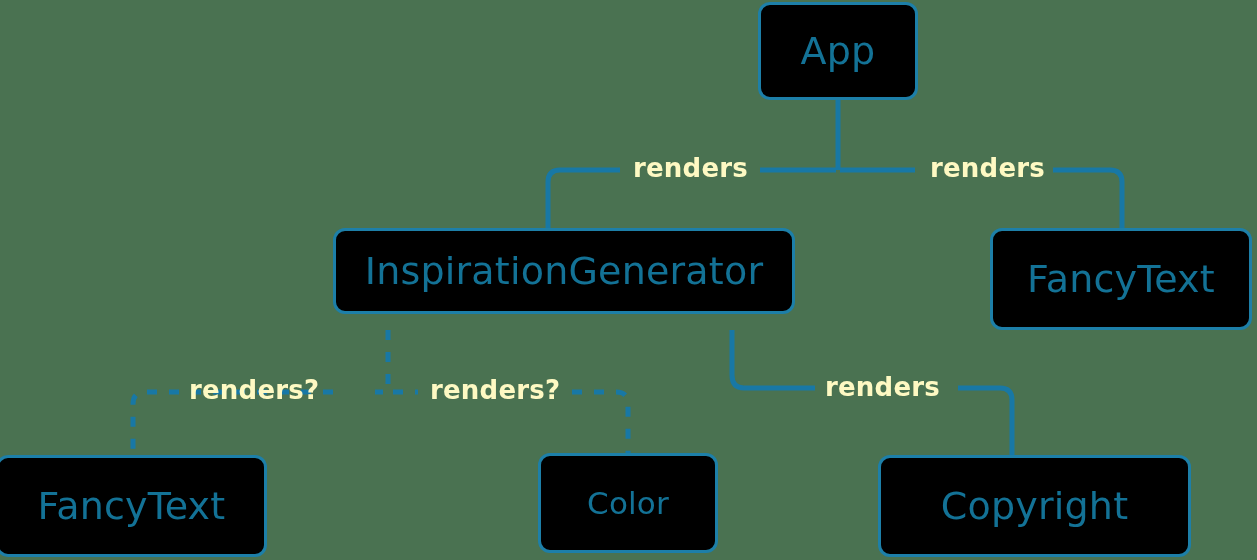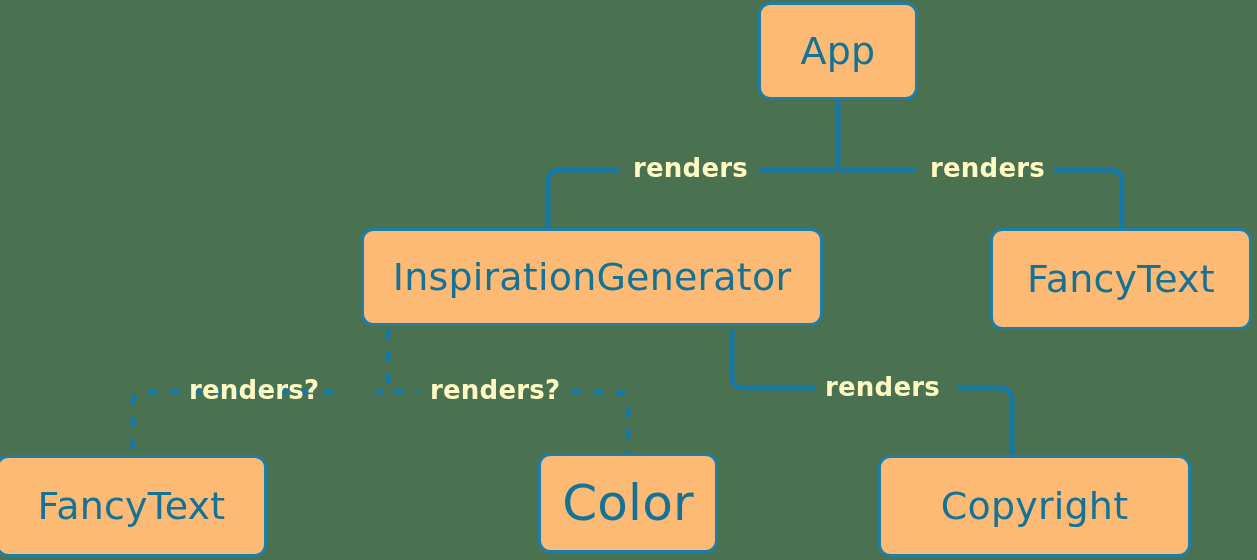--- a/index.html
+++ b/index.html
@@ -21,50 +21,50 @@
   svg.edges {
     position: absolute;
     left: 0;
     top: 0;
     width: 1257px;
     height: 560px;
     pointer-events: none;
   }
   .node {
     position: absolute;
-    background: #fdba74;
+    background: #000000;
     border: 3px solid #1D7FA8;
     border-radius: 12px;
     box-sizing: border-box;
     display: flex;
     align-items: center;
     justify-content: center;
     z-index: 2;
   }
   .node-label {
     color: #137296;
     font-size: 37px;
     font-weight: 400;
     letter-spacing: 0.2px;
     line-height: 1;
     white-space: nowrap;
   }
   
   #node-app          { left: 758px;  top: 2px;   width: 160px; height: 98px; }
-  #node-inspgen      { left: 333px;  top: 228px; width: 462px; height: 98px; margin-left: 28px; }
+  #node-inspgen      { left: 333px;  top: 228px; width: 462px; height: 86px; }
   #node-fancytext-r  { left: 990px;  top: 228px; width: 262px; height: 102px; }
   #node-fancytext-b  { left: -4px;   top: 455px; width: 271px; height: 102px; }
   #node-color        { left: 538px;  top: 453px; width: 180px; height: 100px; }
   #node-copyright    { left: 878px;  top: 455px; width: 313px; height: 102px; }
 
   #node-app .node-label        { font-size: 38px; }
   #node-inspgen .node-label    { font-size: 38px; }
   #node-fancytext-r .node-label{ font-size: 38px; }
   #node-fancytext-b .node-label{ font-size: 38px; }
-  #node-color .node-label      { font-size: 50px; }
+  #node-color .node-label      { font-size: 31px; }
   #node-copyright .node-label  { font-size: 38px; }
 
   .edge-label {
     position: absolute;
     color: #fef9c3;
     font-size: 26px;
     font-weight: 600;
     letter-spacing: 0.2px;
     line-height: 1;
     white-space: nowrap;

